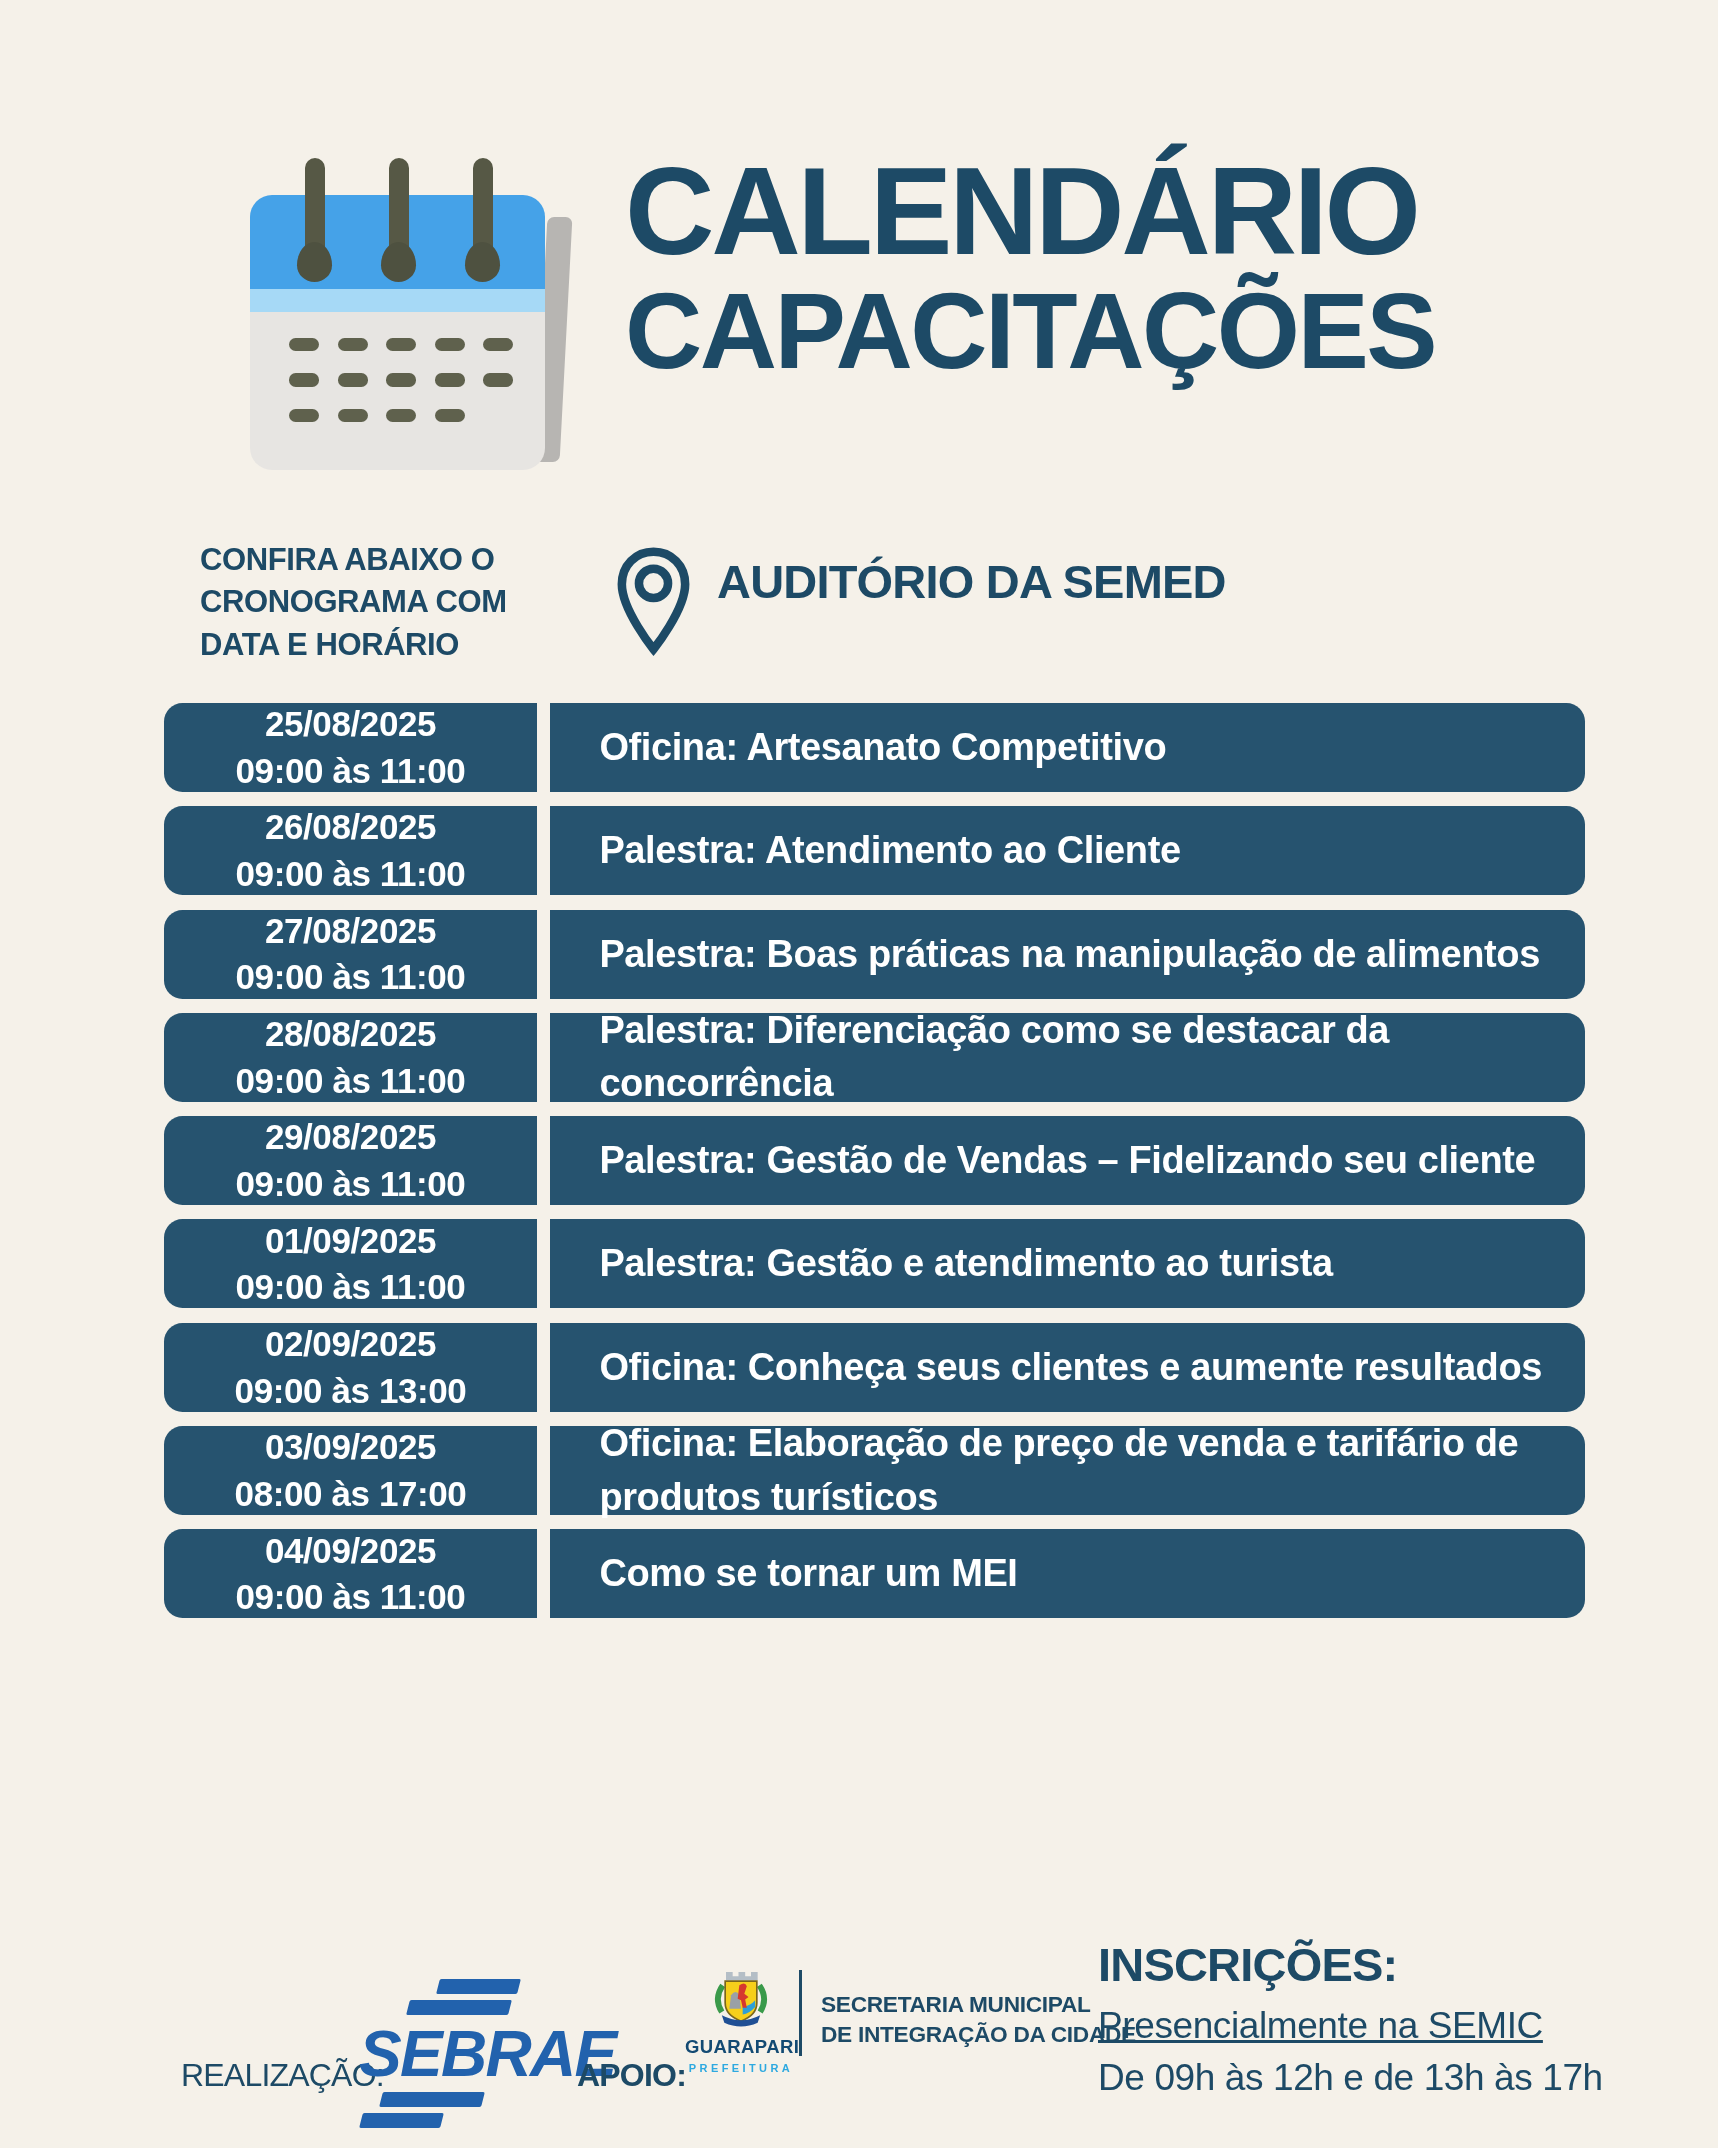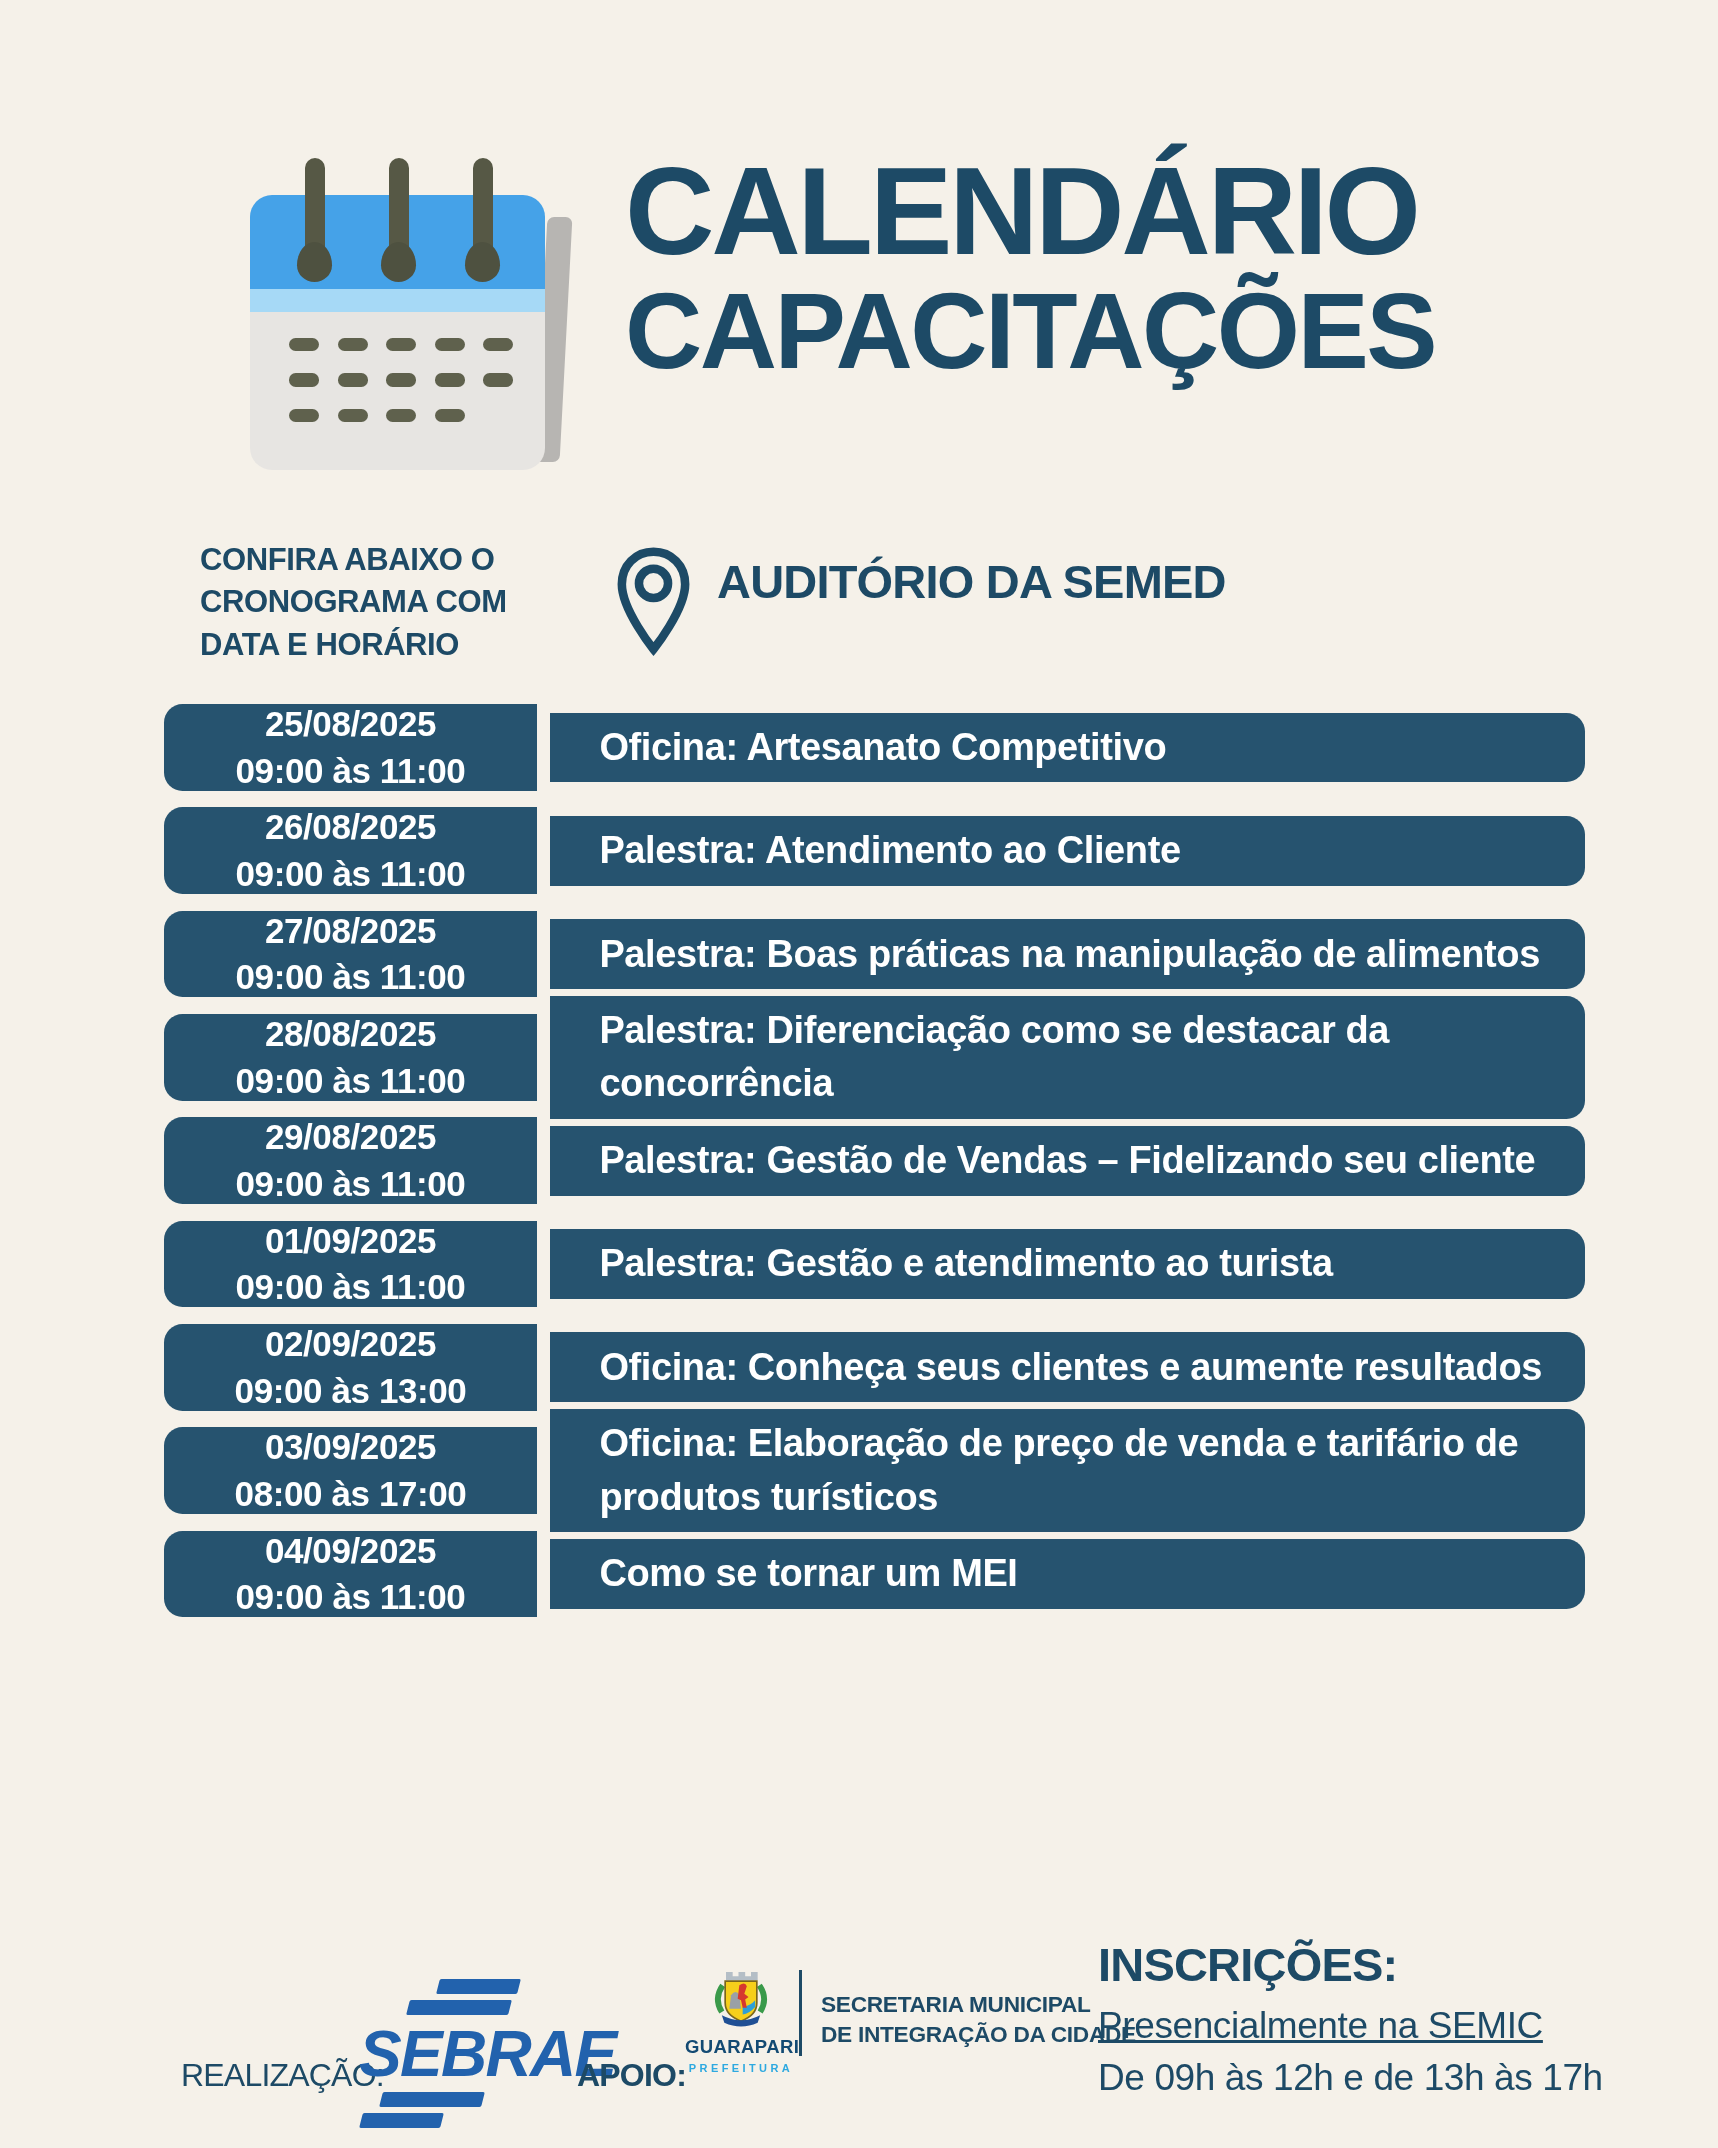--- a/index.html
+++ b/index.html
@@ -42,21 +42,21 @@
 
   
   .intro{position:absolute;left:200px;top:539px;color:var(--navy);font-weight:bold;font-size:31px;line-height:1.37;letter-spacing:-0.4px;}
   .venue{position:absolute;left:615px;top:541px;display:flex;gap:25px;align-items:flex-start;}
   .venue-pin{width:77px;height:119px;flex:0 0 auto;}
   .venue-name{font-size:47px;font-weight:bold;color:var(--navy);letter-spacing:-0.8px;margin-top:13.4px;}
   .venue-addr{font-size:39px;font-weight:500;color:var(--navy);margin-top:6.7px;letter-spacing:-0.4px;}
 
   
   .schedule{position:absolute;left:164px;top:703px;width:1421px;}
-  .sched-row{display:flex;gap:13.4px;height:89px;margin-bottom:14.3px;align-items:center;}
+  .sched-row{display:flex;gap:13.4px;height:89px;margin-bottom:14.3px;}
   .cell-date{width:373px;flex:0 0 auto;background:var(--cell);border-radius:18.5px 0 0 18.5px;
     display:flex;flex-direction:column;align-items:center;justify-content:center;gap:6.7px;
     color:var(--white);font-size:35px;font-weight:bold;letter-spacing:-0.4px;}
   .cell-desc{flex:1;background:var(--cell);border-radius:0 18.5px 18.5px 0;
     display:flex;align-items:center;padding:8.4px 34px 8.4px 49px;
     color:var(--white);font-size:38px;font-weight:600;letter-spacing:-0.4px;line-height:1.4;}
   .cell-desc .desc-text{max-width:990px;}
 
   
   .realizacao{position:absolute;left:181px;top:2057px;font-size:32px;font-weight:normal;color:var(--navy);letter-spacing:-0.8px;}

